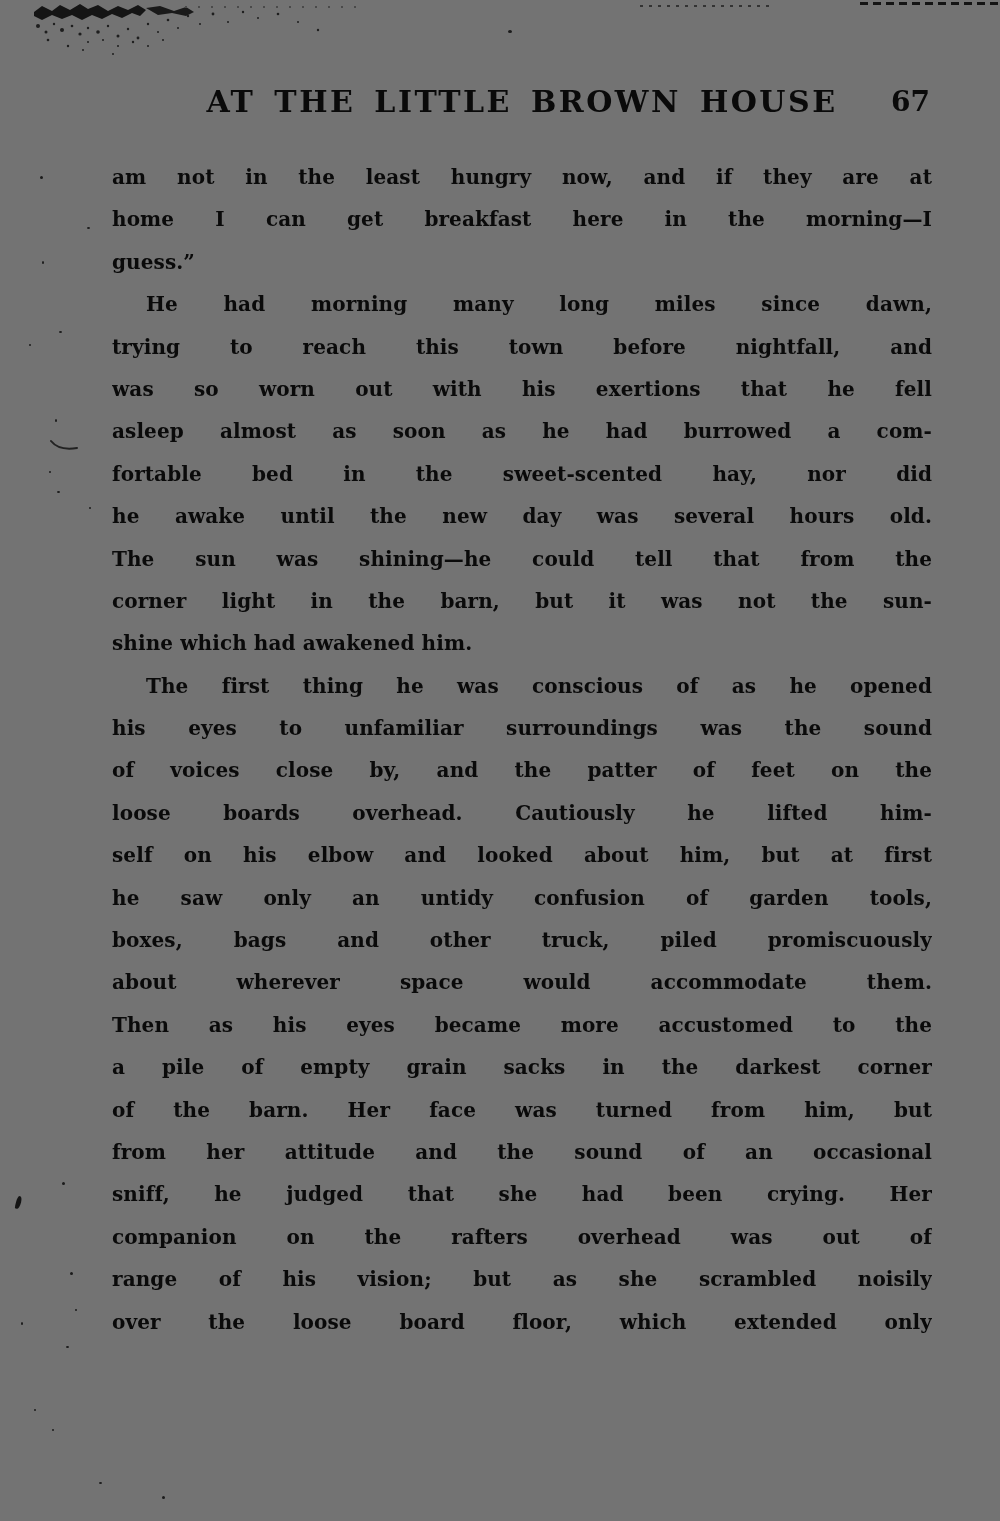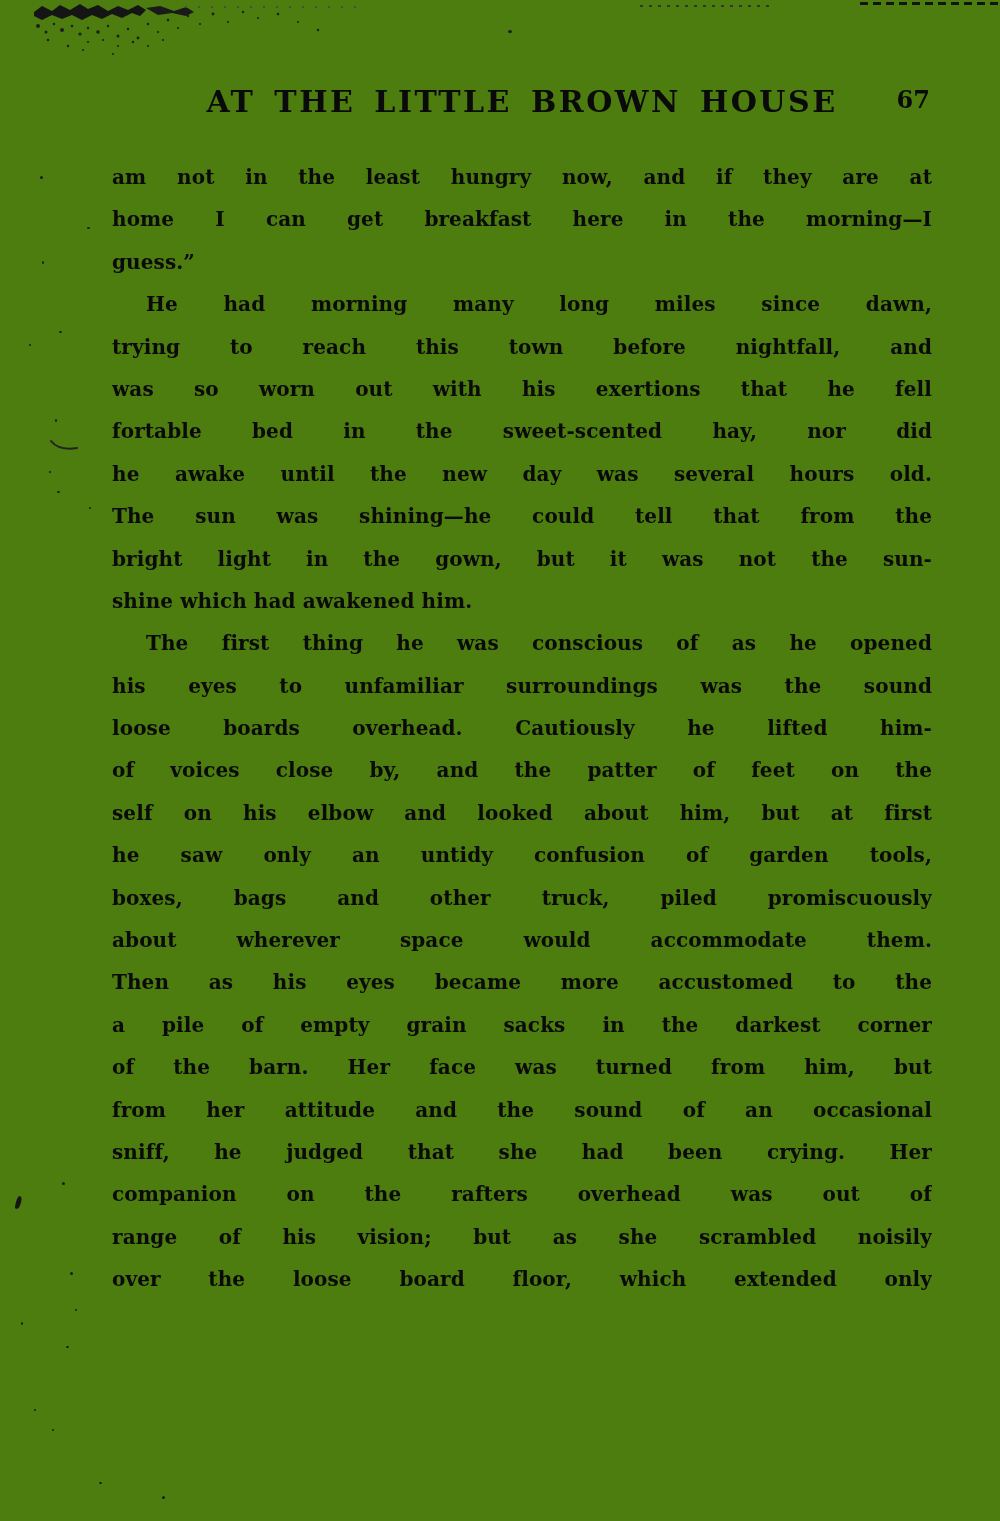--- a/index.html
+++ b/index.html
@@ -1,20 +1,20 @@
 <!DOCTYPE html>
 <html><head>
 <meta charset="utf-8">
 <style>
   html, body { margin: 0; padding: 0; background: #ffffff; }
   .page {
     position: relative;
     width: 1000px;
     height: 1521px;
-    background: #4d7c0f;
+    background: #737373;
     overflow: hidden;
     font-family: "DejaVu Serif", "Liberation Serif", serif;
     color: #0a0a0a;
   }
 
   
   .running-head {
     position: absolute;
     top: 84px;
     left: 112px;
@@ -29,21 +29,21 @@
     font-size: 30px;
     font-weight: 700;
     letter-spacing: 2.5px;
     word-spacing: 6px;
     white-space: nowrap;
   }
   .running-head .folio {
     position: absolute;
     right: 2px;
     top: 1px;
-    font-size: 24px;
+    font-size: 28px;
     font-weight: 700;
     margin-left: 36px;
   }
 
   
   .text-block {
     position: absolute;
     top: 156px;
     left: 112px;
     width: 820px;
@@ -138,29 +138,30 @@
     <div class="folio">67</div>
   </div>
 
   <div class="text-block">
       <div class="line">am not in the least hungry now, and if they are at</div>
       <div class="line">home I can get breakfast here in the morning—I</div>
       <div class="line no-just">guess.”</div>
       <div class="line indent">He had morning many long miles since dawn,</div>
       <div class="line">trying to reach this town before nightfall, and</div>
       <div class="line">was so worn out with his exertions that he fell</div>
+      <div class="line">asleep almost as soon as he had burrowed a com-</div>
       <div class="line">fortable bed in the sweet-scented hay, nor did</div>
       <div class="line">he awake until the new day was several hours old.</div>
       <div class="line">The sun was shining—he could tell that from the</div>
-      <div class="line">bright light in the gown, but it was not the sun-</div>
+      <div class="line">corner light in the barn, but it was not the sun-</div>
       <div class="line no-just">shine which had awakened him.</div>
       <div class="line indent">The first thing he was conscious of as he opened</div>
       <div class="line">his eyes to unfamiliar surroundings was the sound</div>
+      <div class="line">of voices close by, and the patter of feet on the</div>
       <div class="line">loose boards overhead.  Cautiously he lifted him-</div>
-      <div class="line">of voices close by, and the patter of feet on the</div>
       <div class="line">self on his elbow and looked about him, but at first</div>
       <div class="line">he saw only an untidy confusion of garden tools,</div>
       <div class="line">boxes, bags and other truck, piled promiscuously</div>
       <div class="line">about wherever space would accommodate them.</div>
       <div class="line">Then as his eyes became more accustomed to the</div>
       <div class="line">a pile of empty grain sacks in the darkest corner</div>
       <div class="line">of the barn.  Her face was turned from him, but</div>
       <div class="line">from her attitude and the sound of an occasional</div>
       <div class="line">sniff, he judged that she had been crying.  Her</div>
       <div class="line">companion on the rafters overhead was out of</div>

